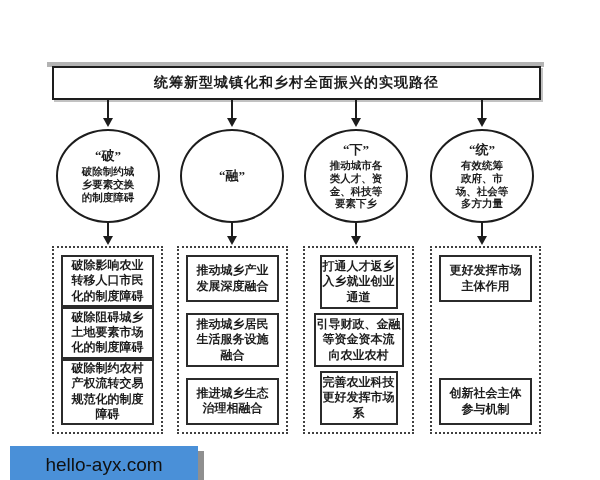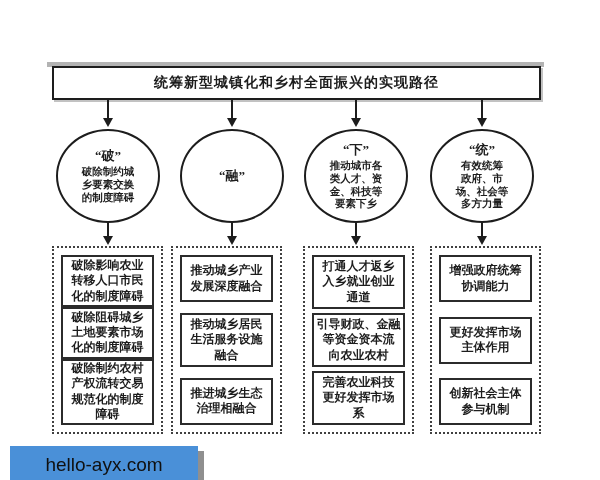--- a/index.html
+++ b/index.html
@@ -39,21 +39,21 @@
     display:flex;align-items:center;justify-content:center;
     font-family:"Liberation Sans","DejaVu Sans",sans-serif;
     font-size:19px;color:#101010;
   }
   
   .l1{left:107px;} .l2{left:231px;} .l3{left:355px;} .l4{left:481px;}
   .h1{left:103px;} .h2{left:227px;} .h3{left:351px;} .h4{left:477px;}
   .topline{top:84px;height:19px;} .tophead{top:102px;}
   .botline{top:207px;height:14px;} .bothead{top:220px;}
   .circ1{left:56px;} .circ2{left:180px;} .circ3{left:304px;} .circ4{left:430px;}
-  .grp1{left:52px;} .grp2{left:171px;} .grp3{left:303px;} .grp4{left:430px;}
+  .grp1{left:52px;} .grp2{left:177px;} .grp3{left:303px;align-items:center;} .grp4{left:430px;}
 </style>
 </head>
 <body>
 
 <div class="canvas">
 
   <div class="shadow-bar"></div>
 
   <div class="title-box">
     <span>统筹新型城镇化和乡村全面振兴的实现路径</span>
@@ -127,22 +127,20 @@
 入乡就业创业
 通道</div>
     <div class="measure-box">引导财政、金融
 等资金资本流
 向农业农村</div>
     <div class="measure-box">完善农业科技
 更好发挥市场
 系</div>
   </div>
   <div class="dashed-group grp4">
-    <div class="measure-box">增强政府统筹
-协调能力</div>
     <div class="measure-box">更好发挥市场
 主体作用</div>
     <div class="measure-box">创新社会主体
 参与机制</div>
   </div>
 
   <div class="watermark">
     <span>hello-ayx.com</span>
   </div>
 

